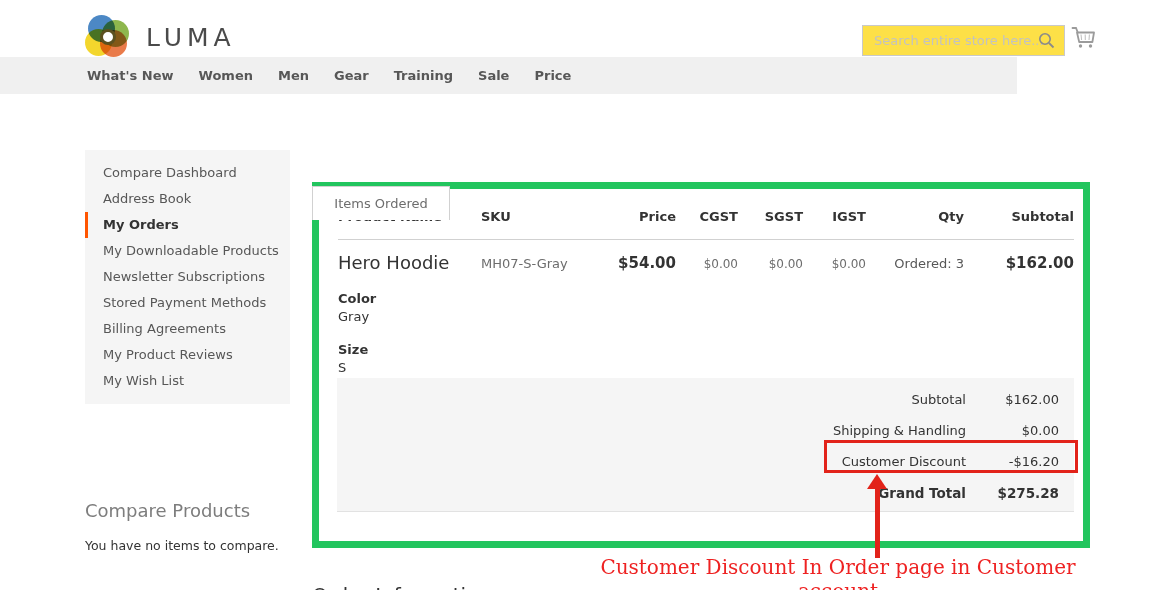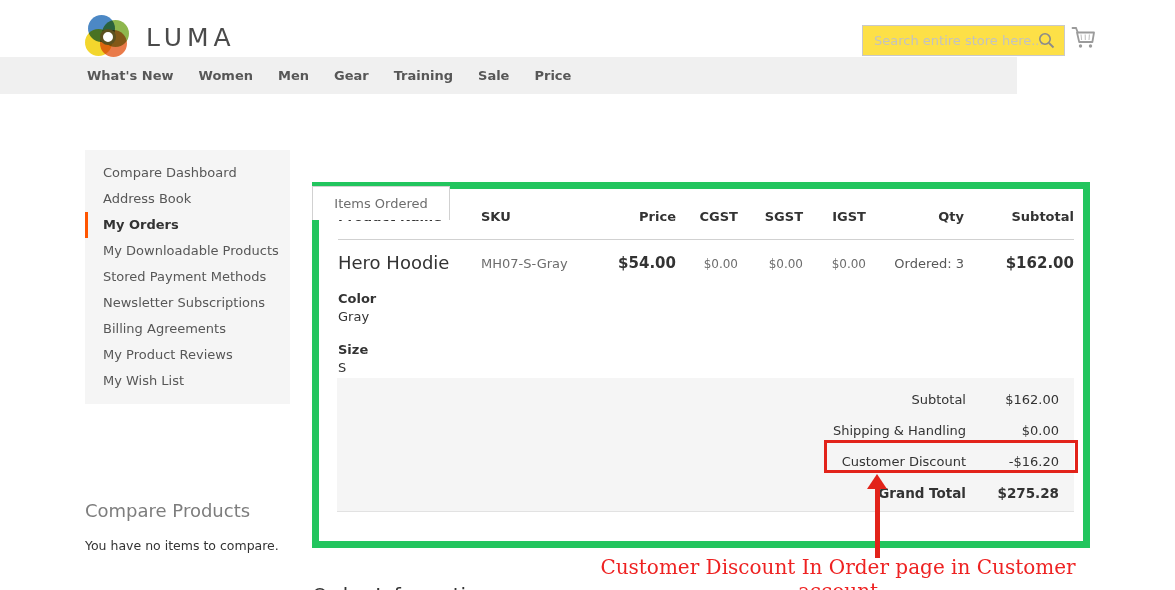--- a/index.html
+++ b/index.html
@@ -118,22 +118,22 @@
     <span class="nav-item">Sale</span>
     <span class="nav-item">Price</span>
   </div>
 </div>
 
 <div id="sidebar">
   <span class="side-item">Compare Dashboard</span>
   <span class="side-item">Address Book</span>
   <span class="side-item active">My Orders</span>
   <span class="side-item">My Downloadable Products</span>
+  <span class="side-item">Newsletter Subscriptions</span>
   <span class="side-item">Stored Payment Methods</span>
-  <span class="side-item">Newsletter Subscriptions</span>
   <span class="side-item">Billing Agreements</span>
   <span class="side-item">My Product Reviews</span>
   <span class="side-item">My Wish List</span>
 </div>
 
 <div id="compare">
   <div class="compare-title">Compare Products</div>
   <div class="compare-empty">You have no items to compare.</div>
 </div>
 

